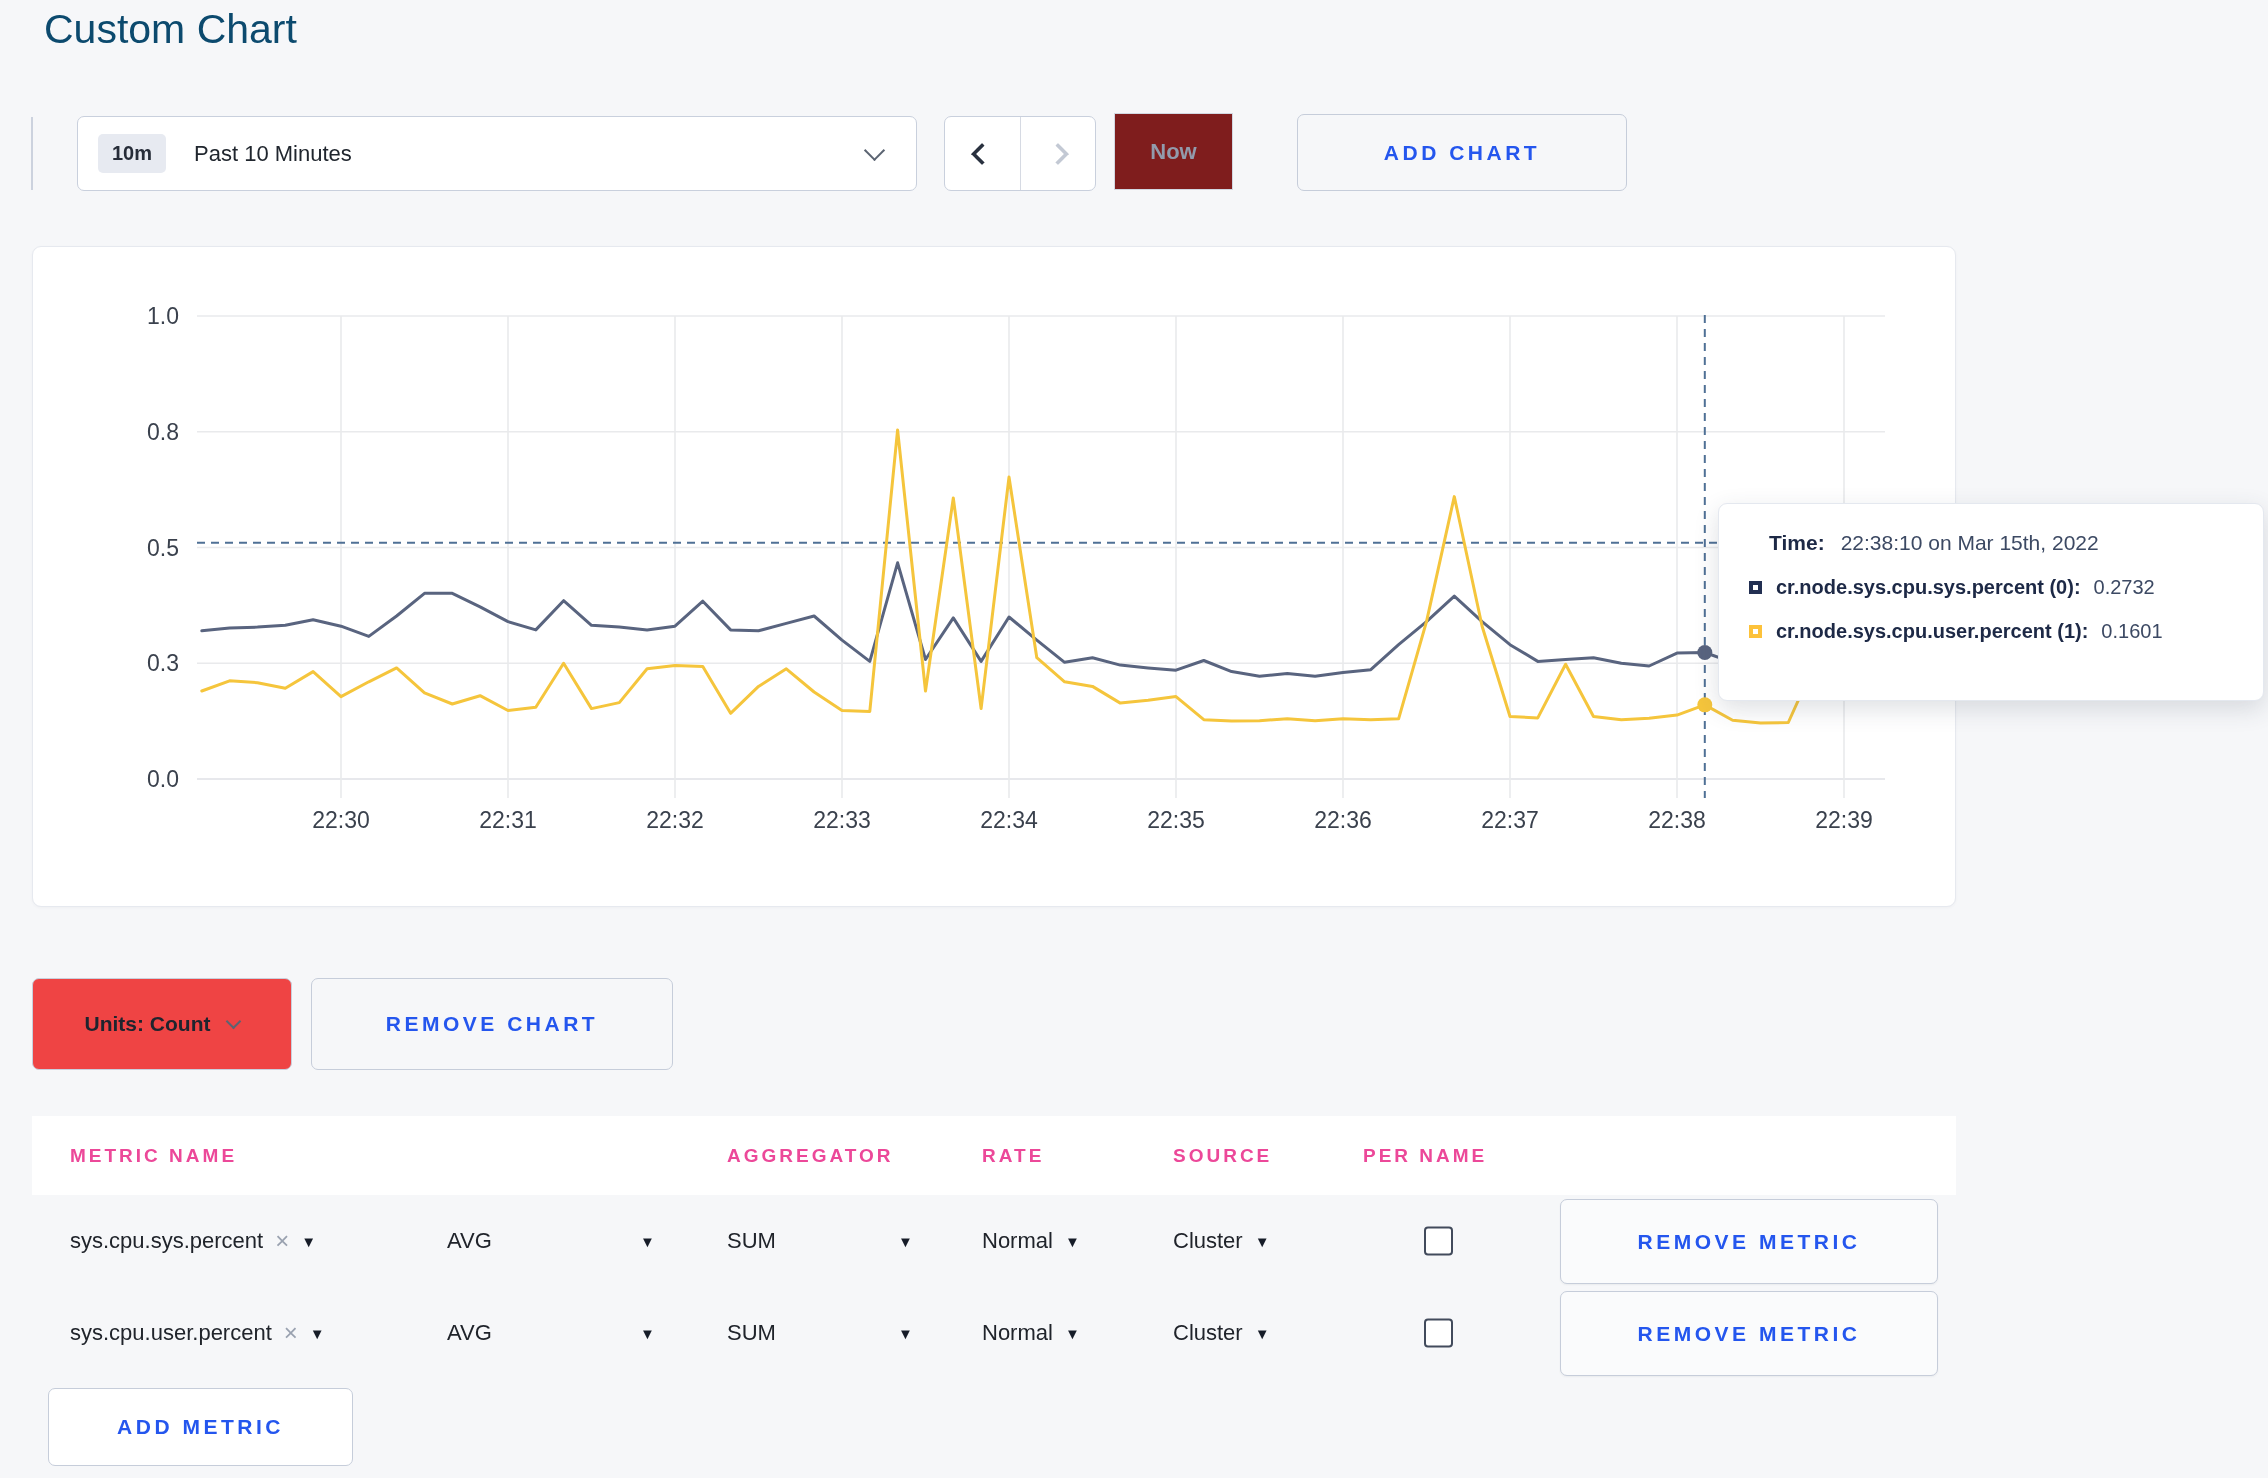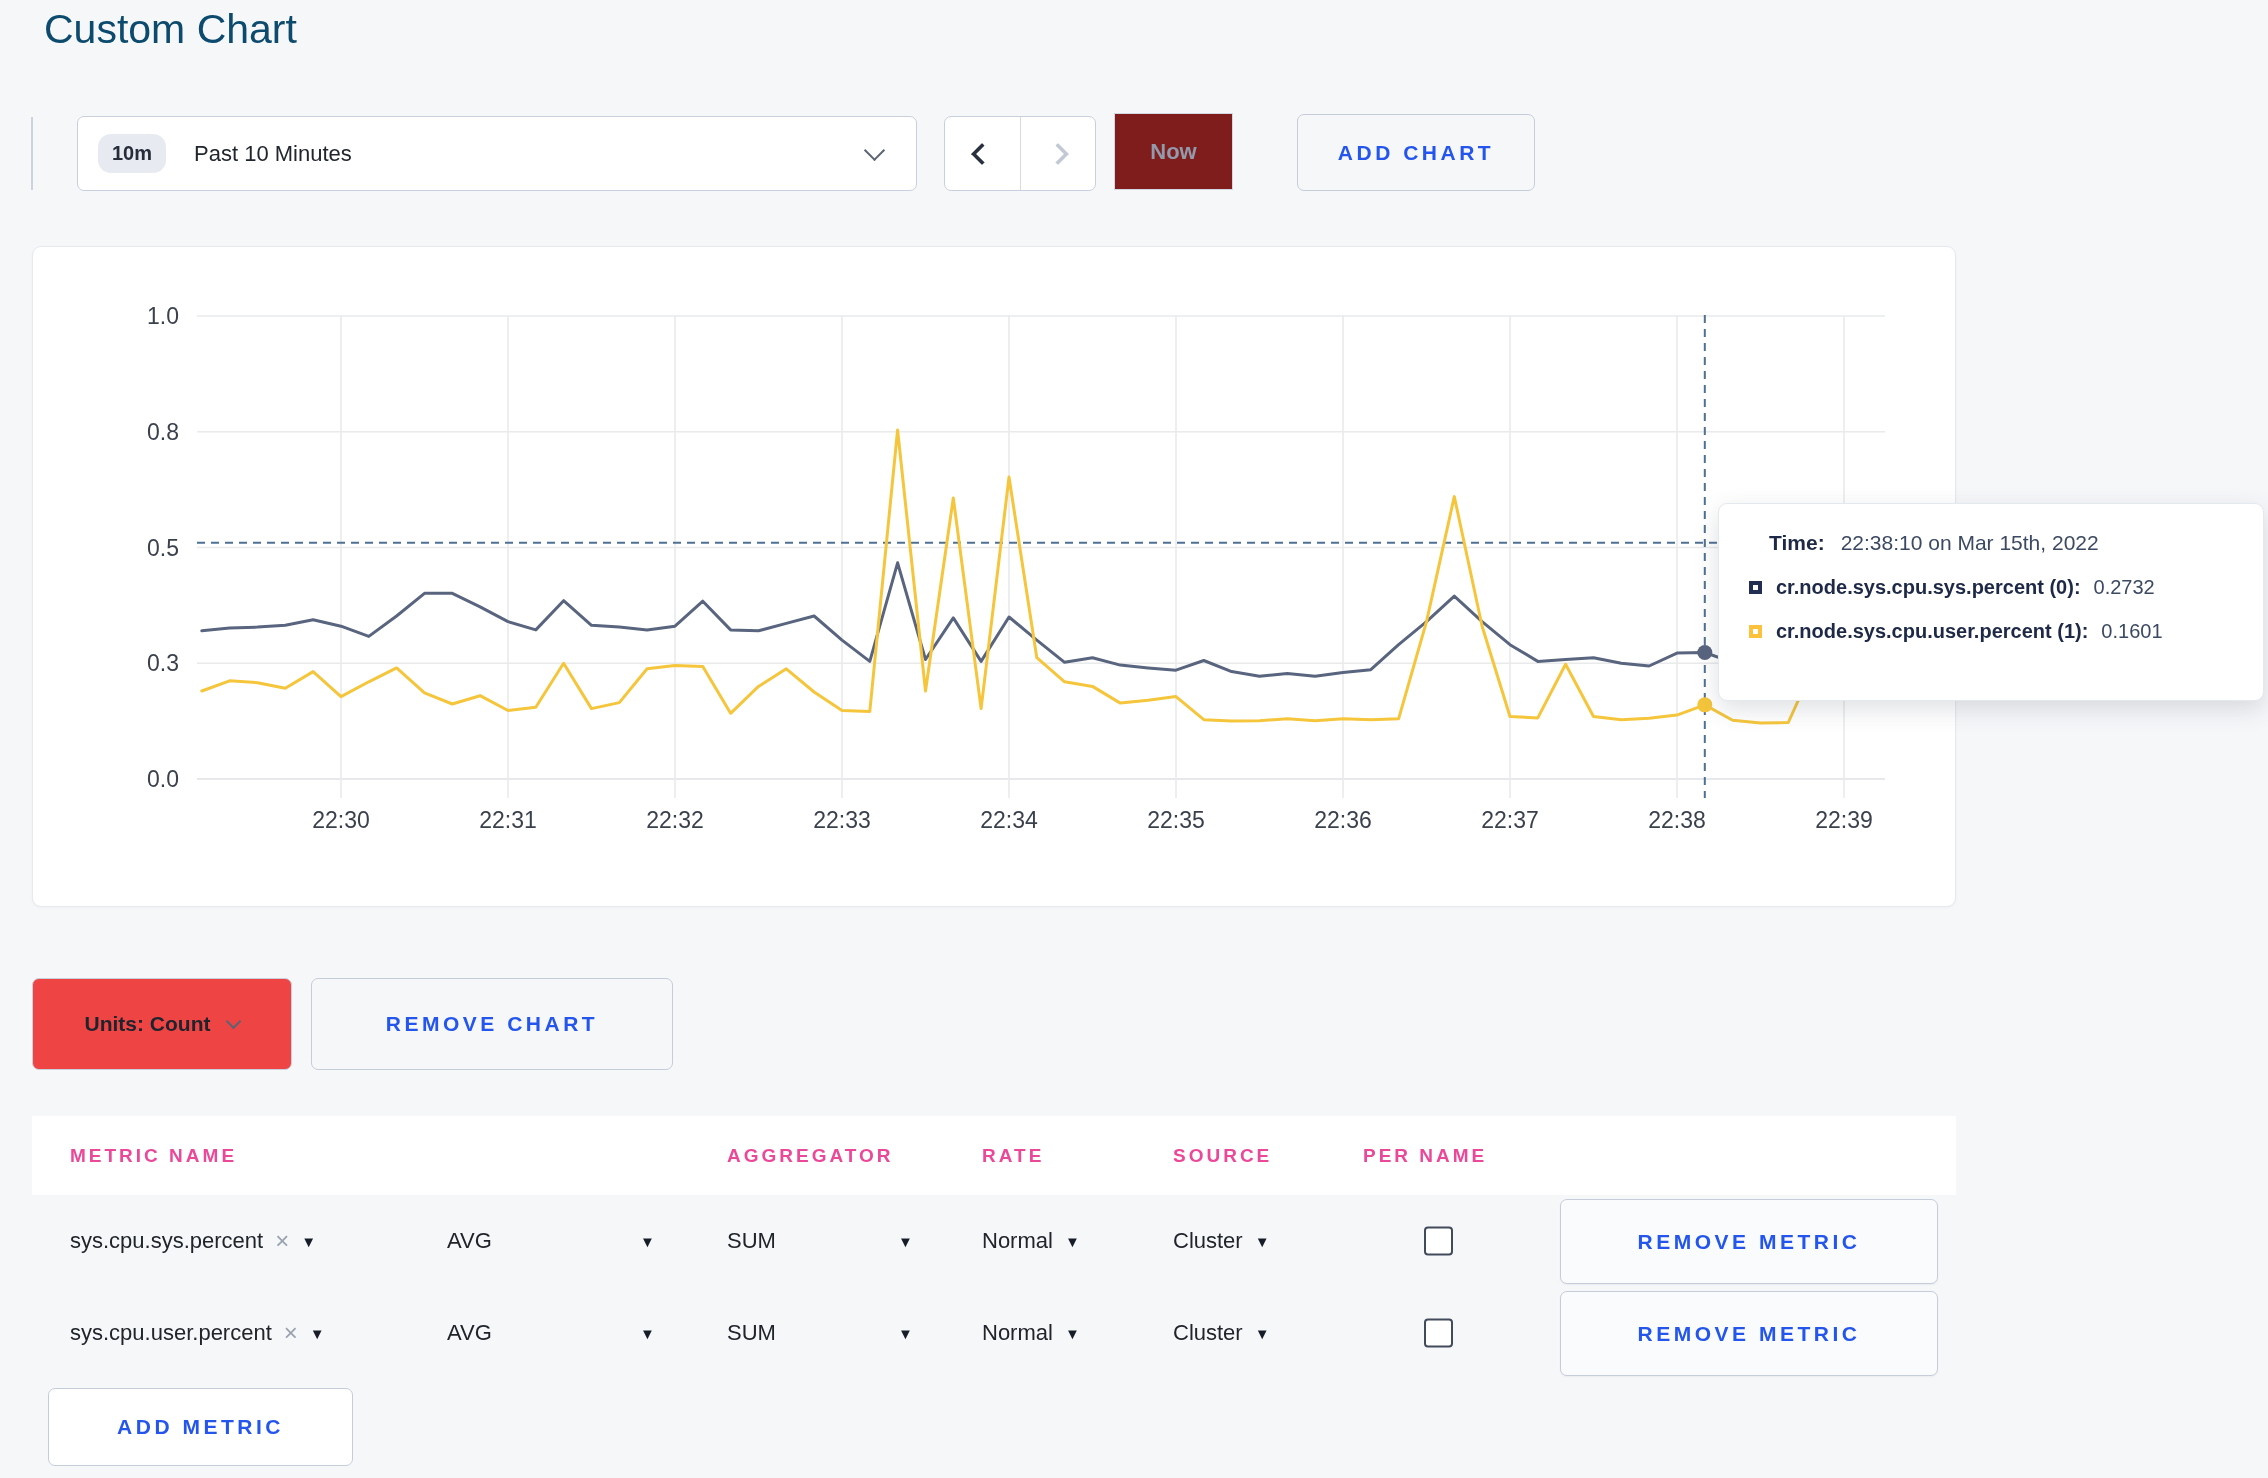--- a/index.html
+++ b/index.html
@@ -18,21 +18,21 @@
   }
 
   
   .tb-divider { position:absolute; left:31px; top:117px; width:2px; height:73px; background:#ccd2de; }
   .time-select {
     position:absolute; left:77px; top:116px; width:840px; height:75px;
     background:#ffffff; border:1px solid #c9d0dd; border-radius:7px;
     display:flex; align-items:center; cursor:pointer;
   }
   .range-badge {
-    margin-left:20px; background:#e7eaf1; border-radius:13px;
+    margin-left:20px; background:#e7eaf1; border-radius:5px;
     padding:8px 14px; font-size:20px; font-weight:700; color:#262c38;
   }
   .range-label { margin-left:28px; font-size:22px; color:#20262e; }
   .chev-down {
     position:absolute; right:34px; top:50%;
     width:15px; height:15px; margin-top:-11px;
     border-right:2px solid #5b6472; border-bottom:2px solid #5b6472;
     transform:rotate(45deg);
   }
   .nav-group {
@@ -57,21 +57,21 @@
     background:#7f1d1d; border:1px solid #d2d7e1; border-radius:0;
     display:flex; align-items:center; justify-content:center;
     font-size:22px; font-weight:600; color:#929bac; cursor:default;
   }
   .btn-blue-outline {
     border:1px solid #c6cdda; border-radius:7px; background:transparent;
     color:#2456ee; font-weight:700; letter-spacing:3.5px;
     display:flex; align-items:center; justify-content:center;
     font-size:21px; cursor:pointer; font-family:"Liberation Sans", sans-serif;
   }
-  .add-chart { position:absolute; left:1297px; top:114px; width:238px; height:77px; }
+  .add-chart { position:absolute; left:1297px; top:114px; width:330px; height:77px; }
 
   
   .chart-panel {
     position:absolute; left:32px; top:246px; width:1924px; height:661px;
     background:#ffffff; border:1px solid #e6e9ef; border-radius:9px;
     box-shadow:0 1px 3px rgba(40,50,70,0.04);
   }
   svg text { font-family:"Liberation Sans", sans-serif; font-size:23px; fill:#3a414d; }
 
   

